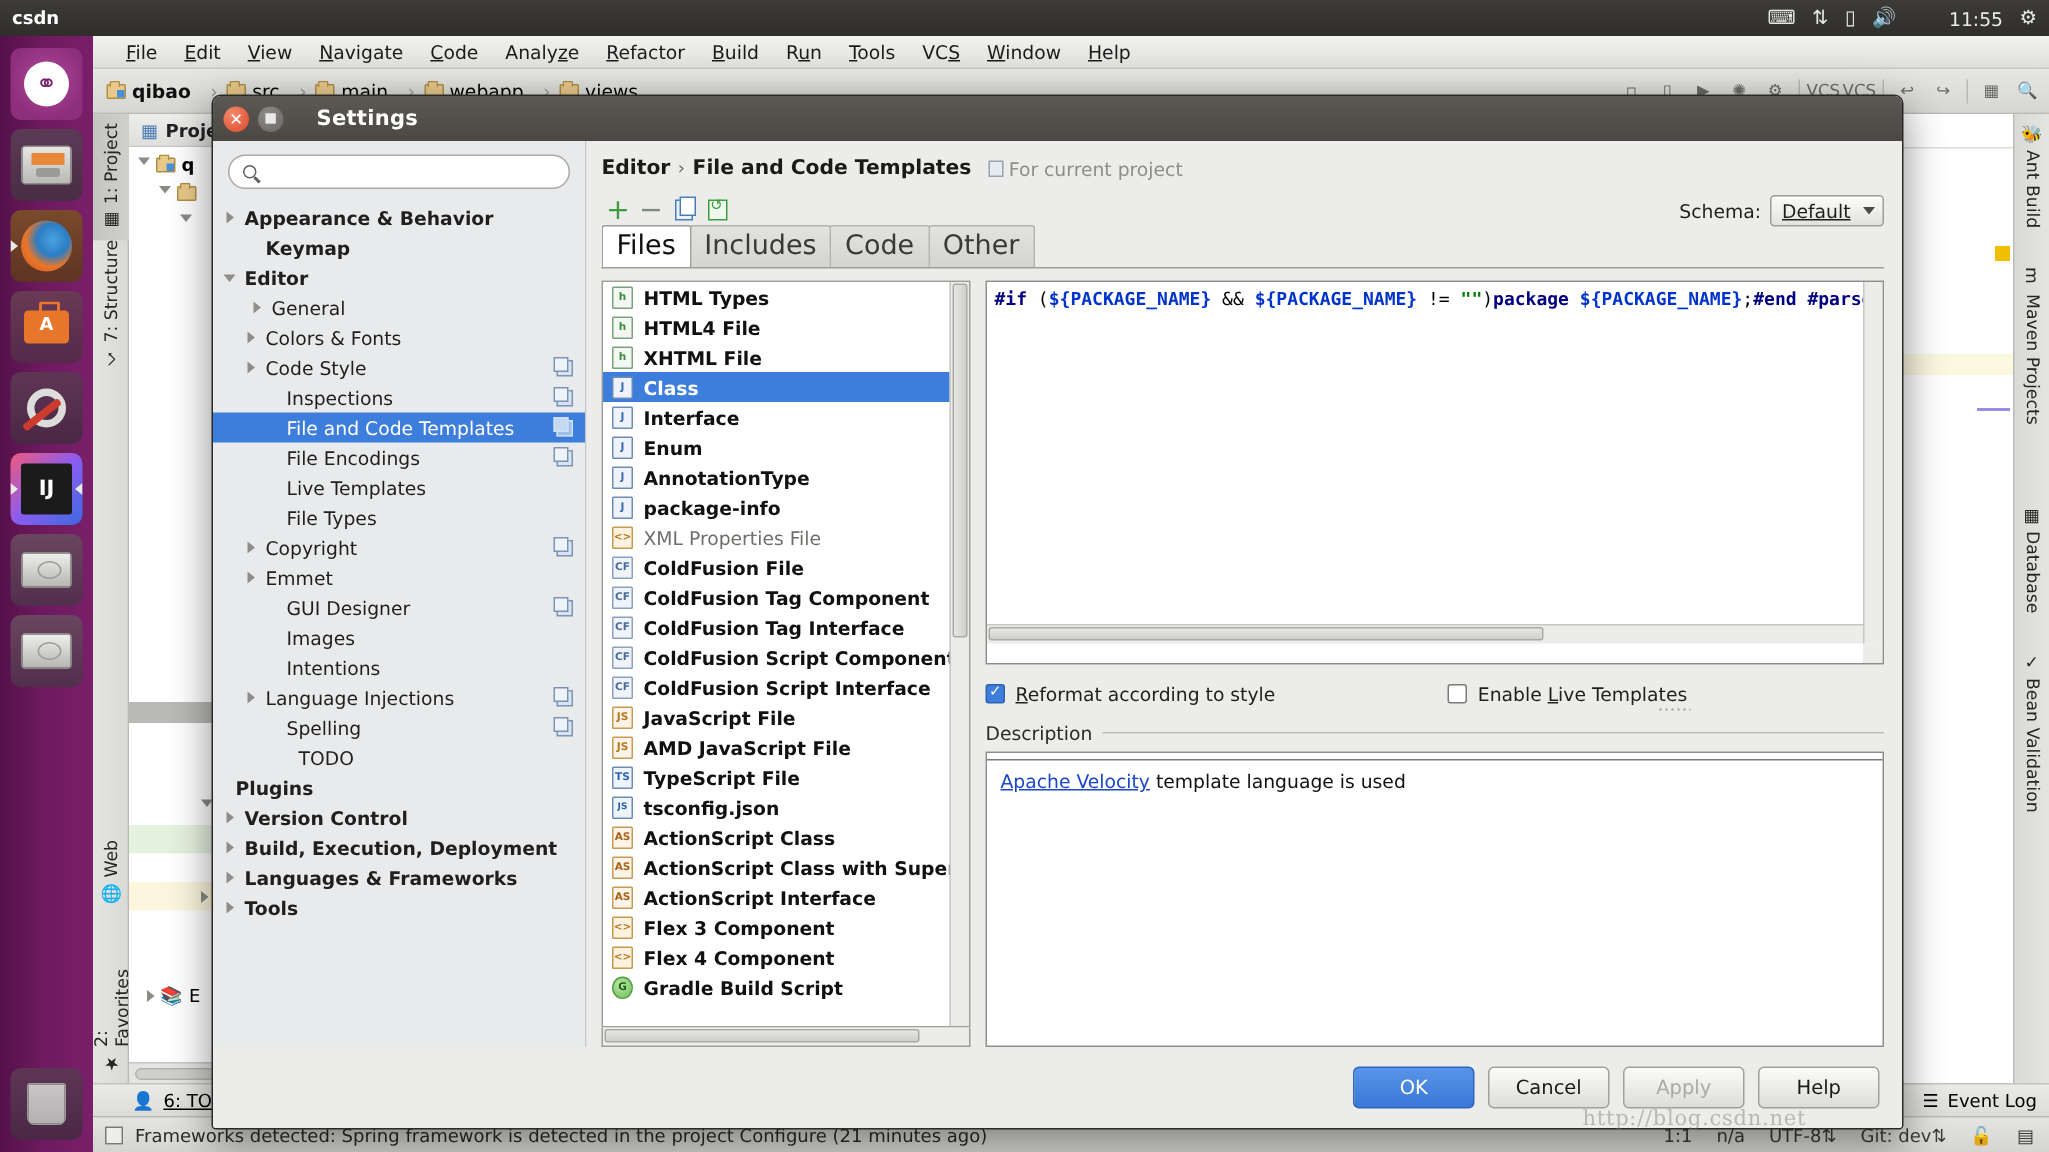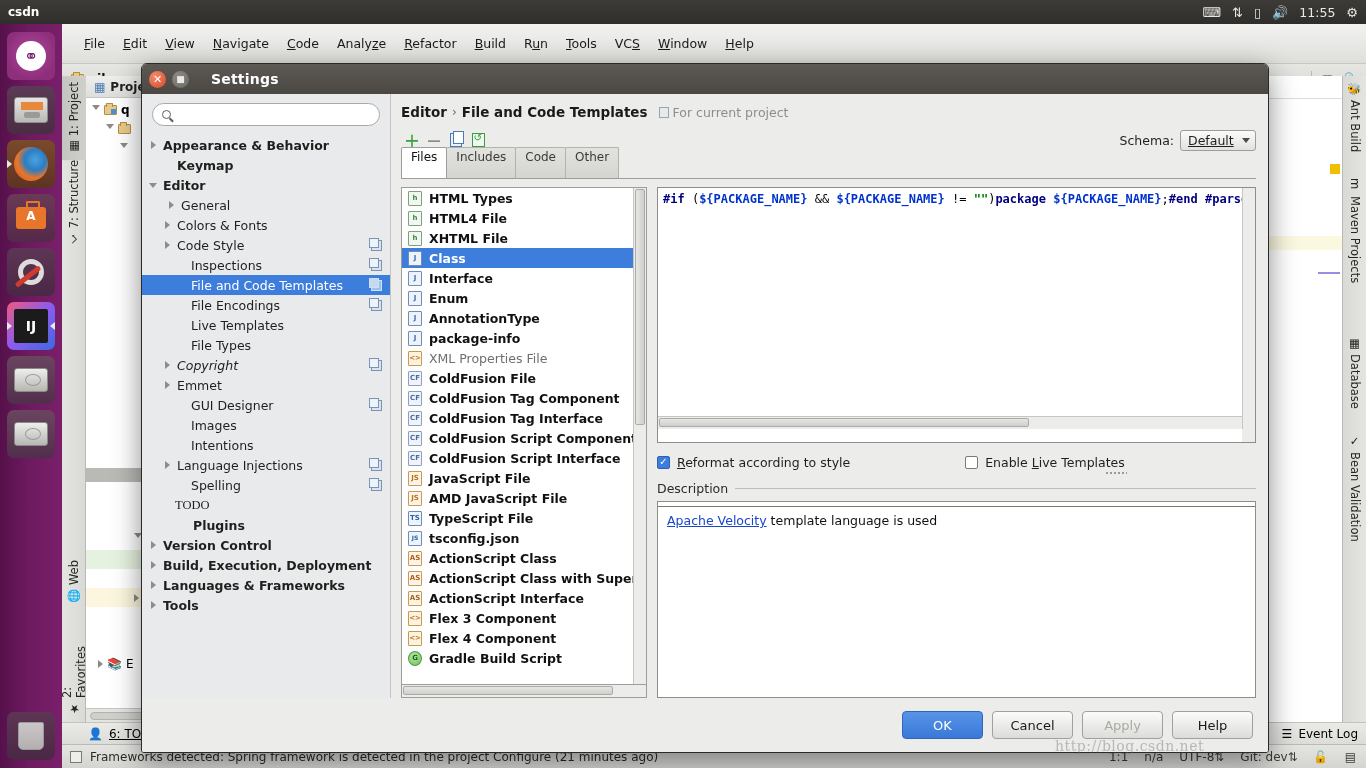--- a/index.html
+++ b/index.html
@@ -17,21 +17,21 @@
     position: absolute; left: 0; top: 0; width: 1366px; height: 24px;
     background: linear-gradient(180deg,#3c3b37 0%,#2f2e2b 100%);
     color: #e8e8e6;
     display: flex; align-items: center;
   }
   .unity-panel .appname {
     font-weight: bold; font-size: 12px; margin-left: 8px; color: #fff;
   }
   .tray { margin-left: auto; display: flex; align-items: center; gap: 11px; padding-right: 8px; }
   .tray .ticon { font-size: 13px; color: #e7e7e5; line-height: 1; }
-  .tray .clock { font-size: 12.5px; color: #e9e9e7; }
+  .tray .clock { font-size: 12.5px; color: #e9e9e7; margin-left: 24px; }
 
   
   .launcher {
     position: absolute; left: 0; top: 24px; width: 62px; height: 744px;
     background: linear-gradient(90deg,#55104a 0%,#6d1a5f 45%,#7a1f6a 100%);
   }
   .lbtn {
     position: relative; width: 48px; height: 48px; margin: 6px auto 0 auto;
     border-radius: 7px; overflow: hidden;
     display: flex; align-items: center; justify-content: center;
@@ -66,21 +66,21 @@
   .glyph-trash { width:26px;height:28px;background:linear-gradient(180deg,#dcdcdadd,#c3c3c0dd);border-radius:2px 2px 5px 5px;border:1px solid #9b9b98;}
   .lbtn .run-arrow { position:absolute; left:0; top:50%; margin-top:-4px; width:0;height:0;border-top:4px solid transparent;border-bottom:4px solid transparent;border-left:5px solid #e9e9e7;}
   .lbtn .run-arrow.right { left:auto; right:0; border-left:none; border-right:5px solid #e9e9e7;}
 
   
   .ide {
     position: absolute; left: 62px; top: 24px; width: 1304px; height: 744px;
     background: #e9e9e7;
   }
   .menubar {
-    height: 40px; background: linear-gradient(180deg,#f2f2f0,#dededb);
+    height: 22px; background: linear-gradient(180deg,#f2f2f0,#dededb);
     display: flex; align-items: center; padding-left: 14px; gap: 2px;
     border-bottom: 1px solid #c8c8c4;
   }
   .menubar .mi { padding: 2px 8px; font-size: 12.5px; color: #1b1b1b; }
   .menubar .mi u { text-decoration: underline; }
 
   .ide-toolbar {
     height: 30px; background: linear-gradient(180deg,#e6e6e3,#d6d6d3);
     border-bottom: 1px solid #b9b9b5;
     display: flex; align-items: center; padding: 0 6px; gap: 6px;
@@ -243,21 +243,21 @@
   .combo {
     height: 21px; min-width: 76px; border: 1px solid #9d9d99; border-radius: 3px;
     background: linear-gradient(180deg,#fbfbfa,#e2e2df);
     display:flex;align-items:center;justify-content:space-between; padding: 0 5px 0 7px; gap: 8px;
     font-size: 12.5px; color:#1f1f1d;
   }
   .combo .cdown { width:0;height:0;border-left:4px solid transparent;border-right:4px solid transparent;border-top:5px solid #4a4a47;}
 
   .tabs { display: flex; align-items: flex-end; margin-top: 7px; height: 22px; border-bottom: 1px solid #9d9d99; }
   .tab {
-    padding: 2px 9px 14px 9px; font-size: 12px; color: #3a3a37;
+    padding: 2px 9px 4px 9px; font-size: 18px; color: #3a3a37;
     border: 1px solid #b2b2ae; border-bottom: none; background: linear-gradient(180deg,#e2e2df,#d4d4d1);
     margin-right: -1px; border-radius: 2px 2px 0 0;
   }
   .tab.active { background: #fff; color: #111; border-color: #9d9d99; position: relative; z-index: 2; }
 
   .panes { flex: 1; display: flex; min-height: 0; gap: 10px; padding-top: 8px; }
   .listpane { width: 246px; flex: 0 0 246px; display:flex; flex-direction: column; }
   .listbox {
     flex: 1; background: #fff; border: 1px solid #9d9d99; position: relative; overflow: hidden;
   }
@@ -630,21 +630,21 @@
               <span class="copyicon"></span>
             </div>
             <div class="trow" style="padding-left: 34px;">
               <span class="arr"></span>
               <span>Live Templates</span>
             </div>
             <div class="trow" style="padding-left: 34px;">
               <span class="arr"></span>
               <span>File Types</span>
             </div>
-            <div class="trow" style="padding-left: 20px; font-style: italic;">
+            <div class="trow" style="padding-left: 20px;">
               <span class="arr">
                 <i class="arrR"></i>
               </span>
               <span>Copyright</span>
               <span class="copyicon"></span>
             </div>
             <div class="trow" style="padding-left: 20px;">
               <span class="arr">
                 <i class="arrR"></i>
               </span>
@@ -668,25 +668,25 @@
                 <i class="arrR"></i>
               </span>
               <span>Language Injections</span>
               <span class="copyicon"></span>
             </div>
             <div class="trow" style="padding-left: 34px;">
               <span class="arr"></span>
               <span>Spelling</span>
               <span class="copyicon"></span>
             </div>
-            <div class="trow" style="padding-left: 18px; font-family: Liberation Serif, serif;">
+            <div class="trow" style="padding-left: 42px;">
               <span class="arr"></span>
               <span>TODO</span>
             </div>
-            <div class="trow bold" style=" margin-left: 36px;">
+            <div class="trow bold" style="">
               <span class="arr"></span>
               <span>Plugins</span>
             </div>
             <div class="trow bold" style="padding-left: 6px;">
               <span class="arr">
                 <i class="arrR"></i>
               </span>
               <span>Version Control</span>
             </div>
             <div class="trow bold" style="padding-left: 6px;">

